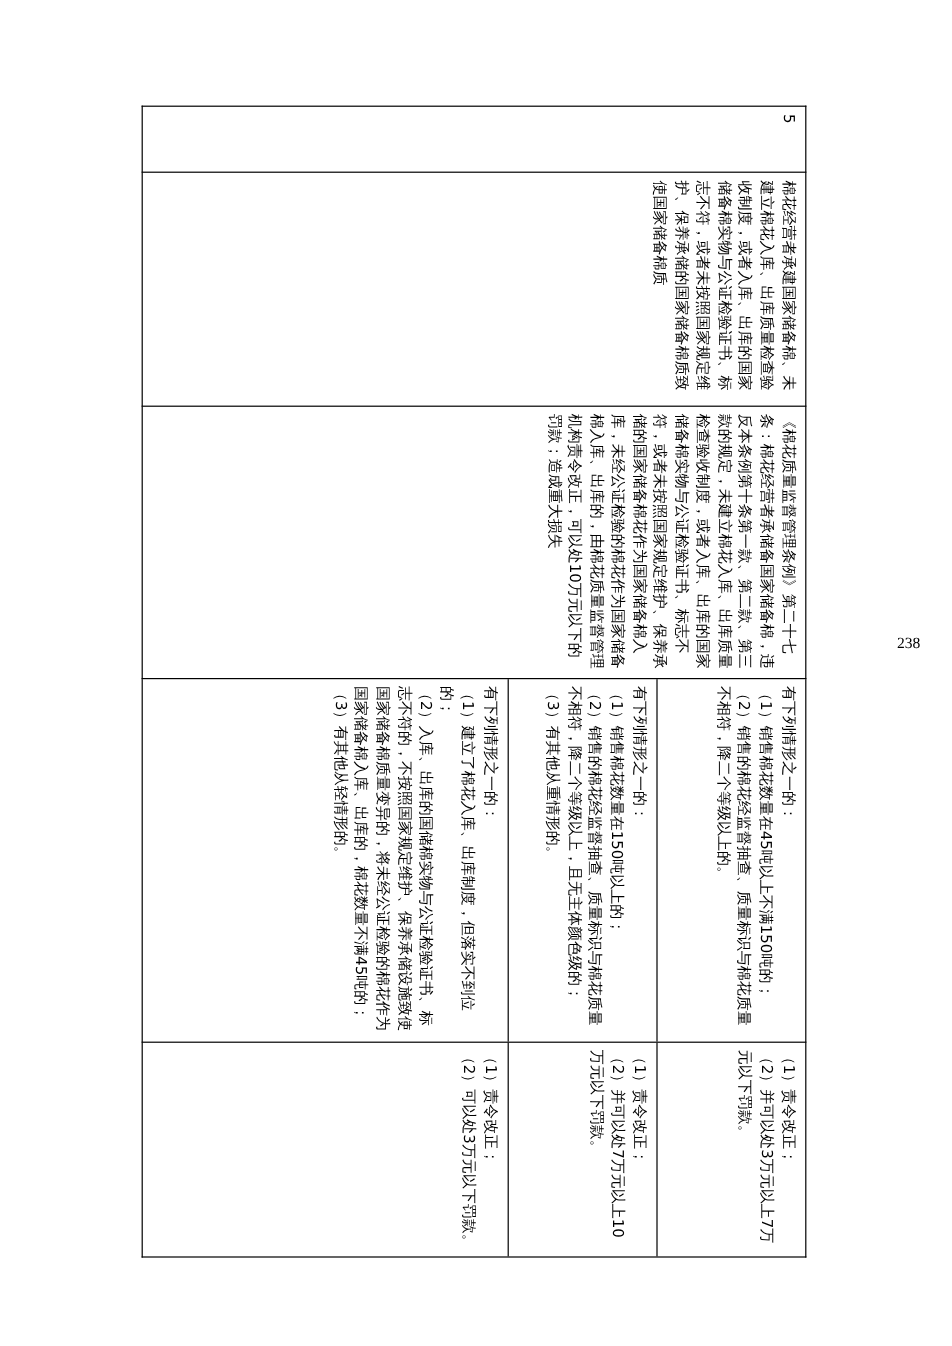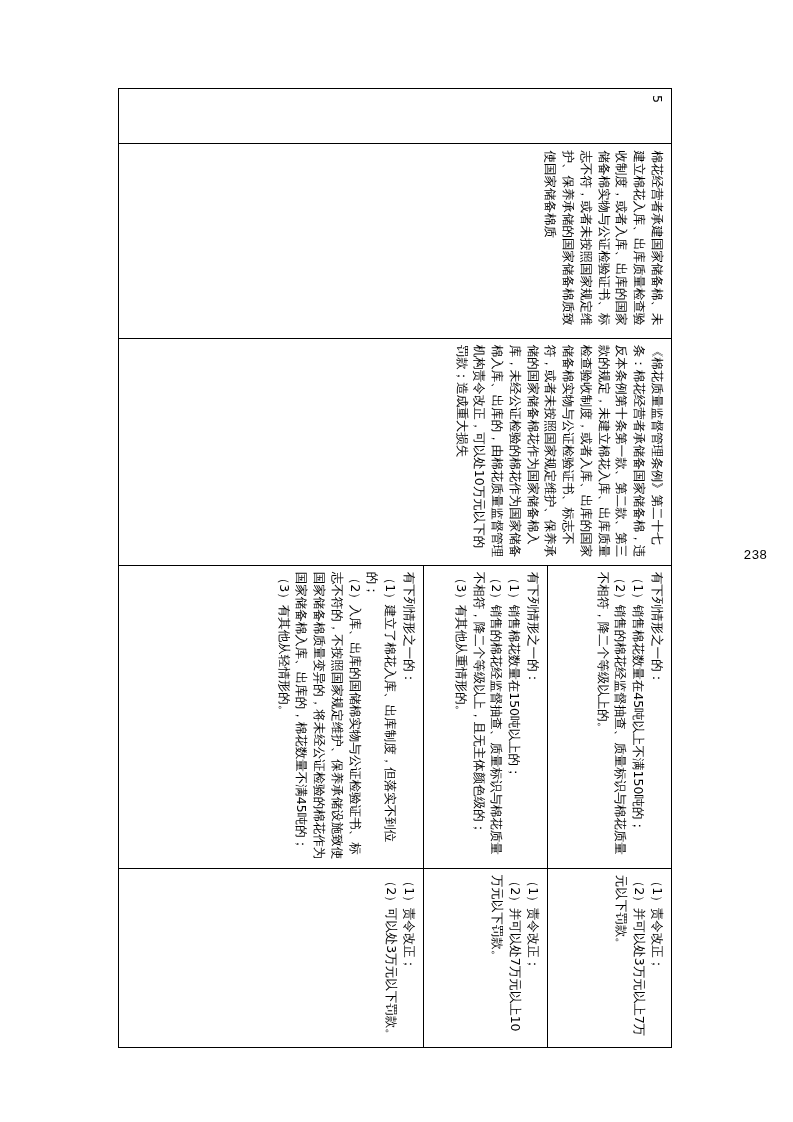--- a/index.html
+++ b/index.html
@@ -13,23 +13,23 @@
     font-family: "DejaVu Sans", sans-serif;
     color: #000000;
     position: relative;
     overflow: hidden;
   }
 
   
   .page-number {
     position: absolute;
     right: 26px;
-    top: 548px;
+    top: 528px;
     font-size: 13px;
-    font-family: Liberation Mono, monospace;
+    font-family: Liberation Serif, serif;
     color: #000;
     letter-spacing: 0;
   }
 
   
   .table-wrap {
     position: absolute;
     left: 120px;
     top: 88px;
     width: 552px;   

